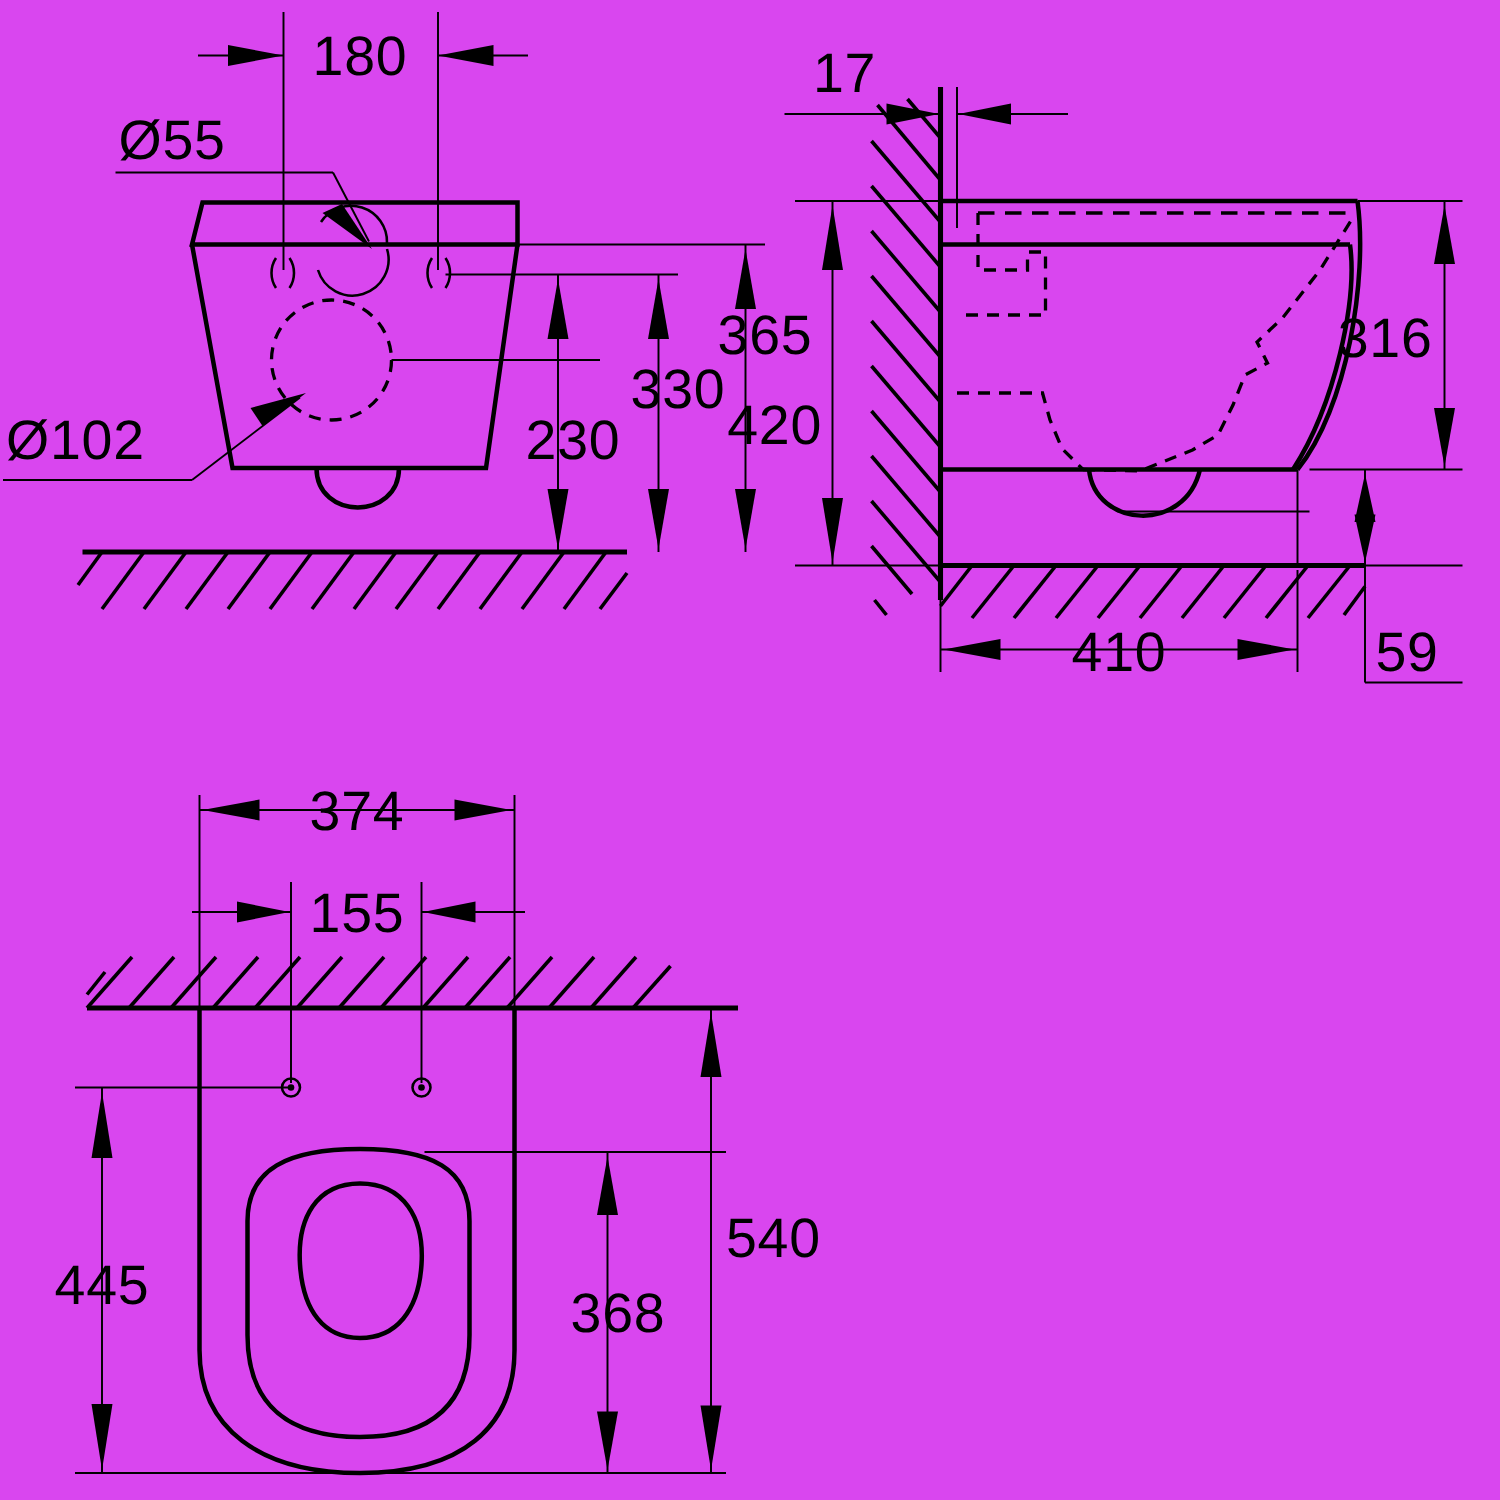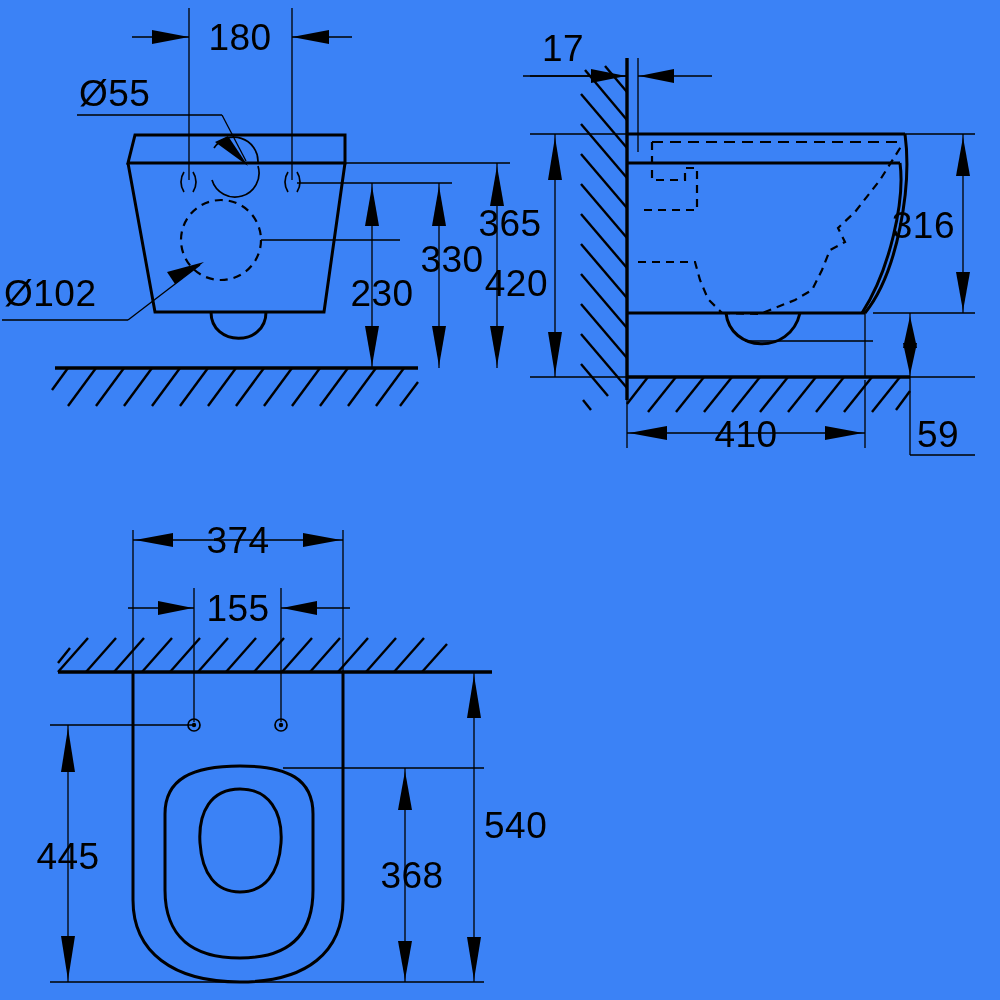--- a/index.html
+++ b/index.html
@@ -10,21 +10,21 @@
   body {
     width: 1000px;
     height: 1000px;
     font-family: "Liberation Sans", sans-serif;
     overflow: hidden;
   }
   #sheet {
     position: relative;
     width: 1000px;
     height: 1000px;
-    background: #3b82f6;
+    background: #d946ef;
   }
   svg.drawing {
     position: absolute;
     top: 0;
     left: 0;
     width: 1000px;
     height: 1000px;
     display: block;
   }
   .ln-thin { stroke: #000000; fill: none; stroke-width: 1.7; }

